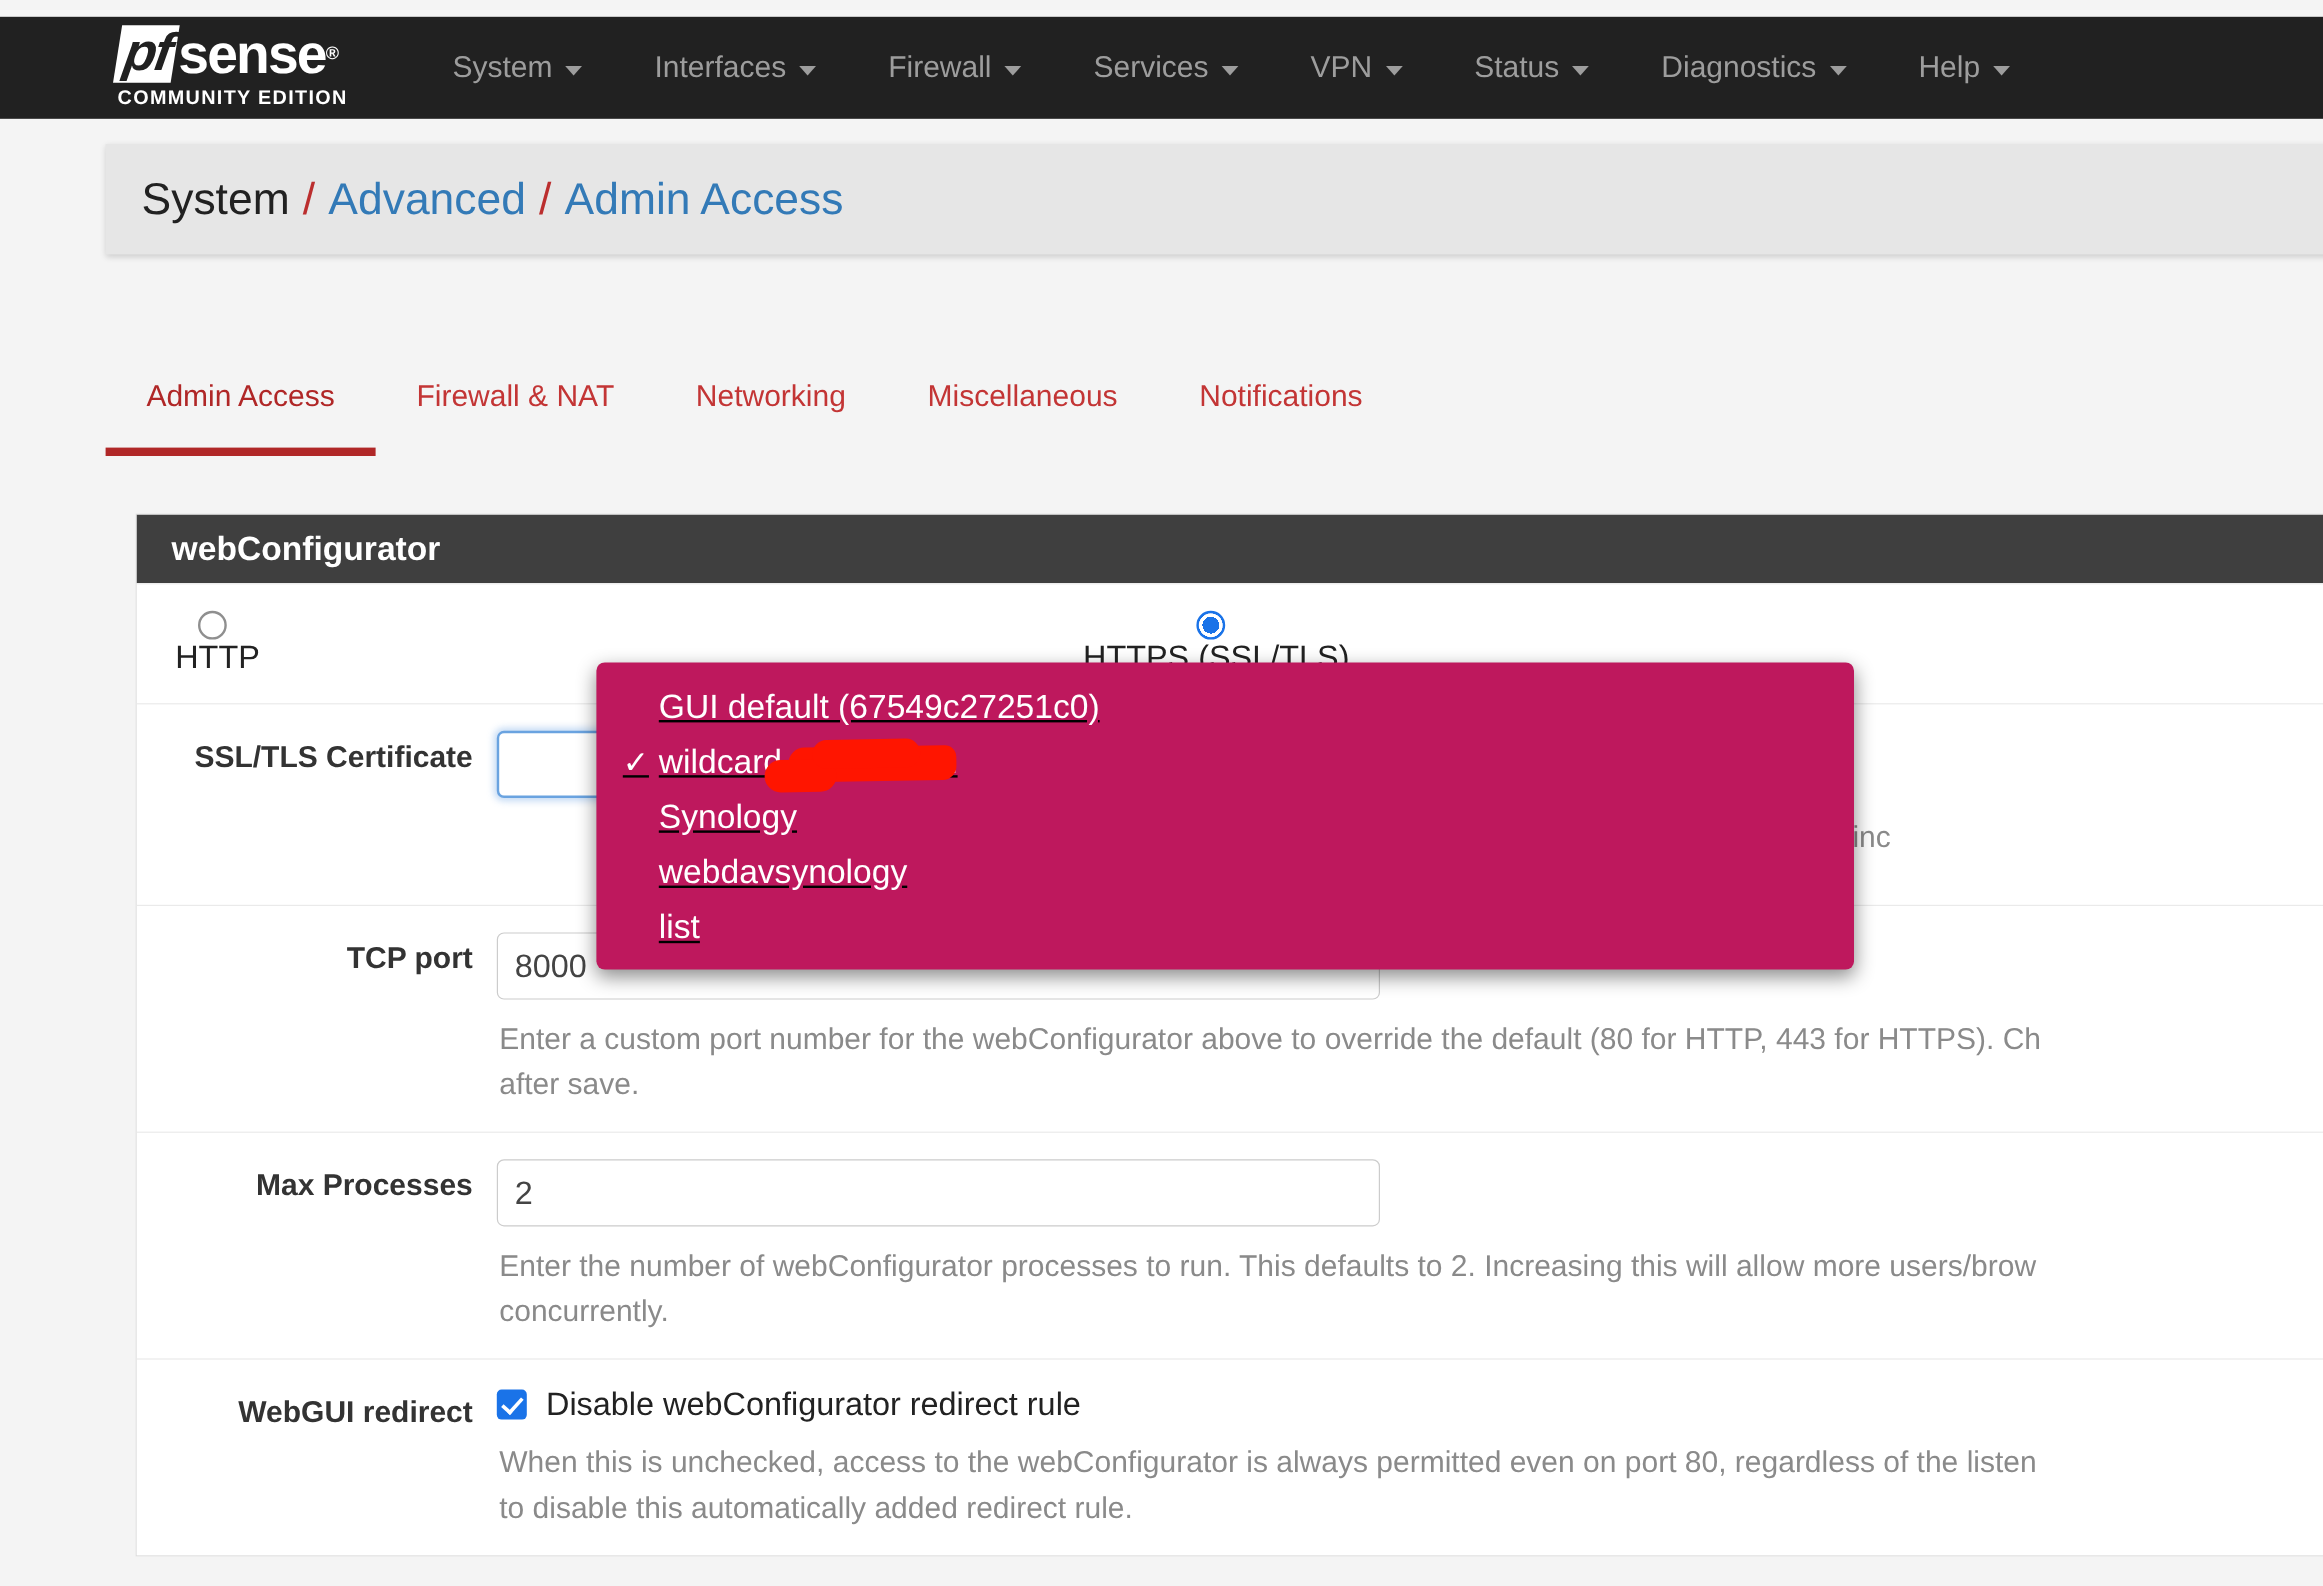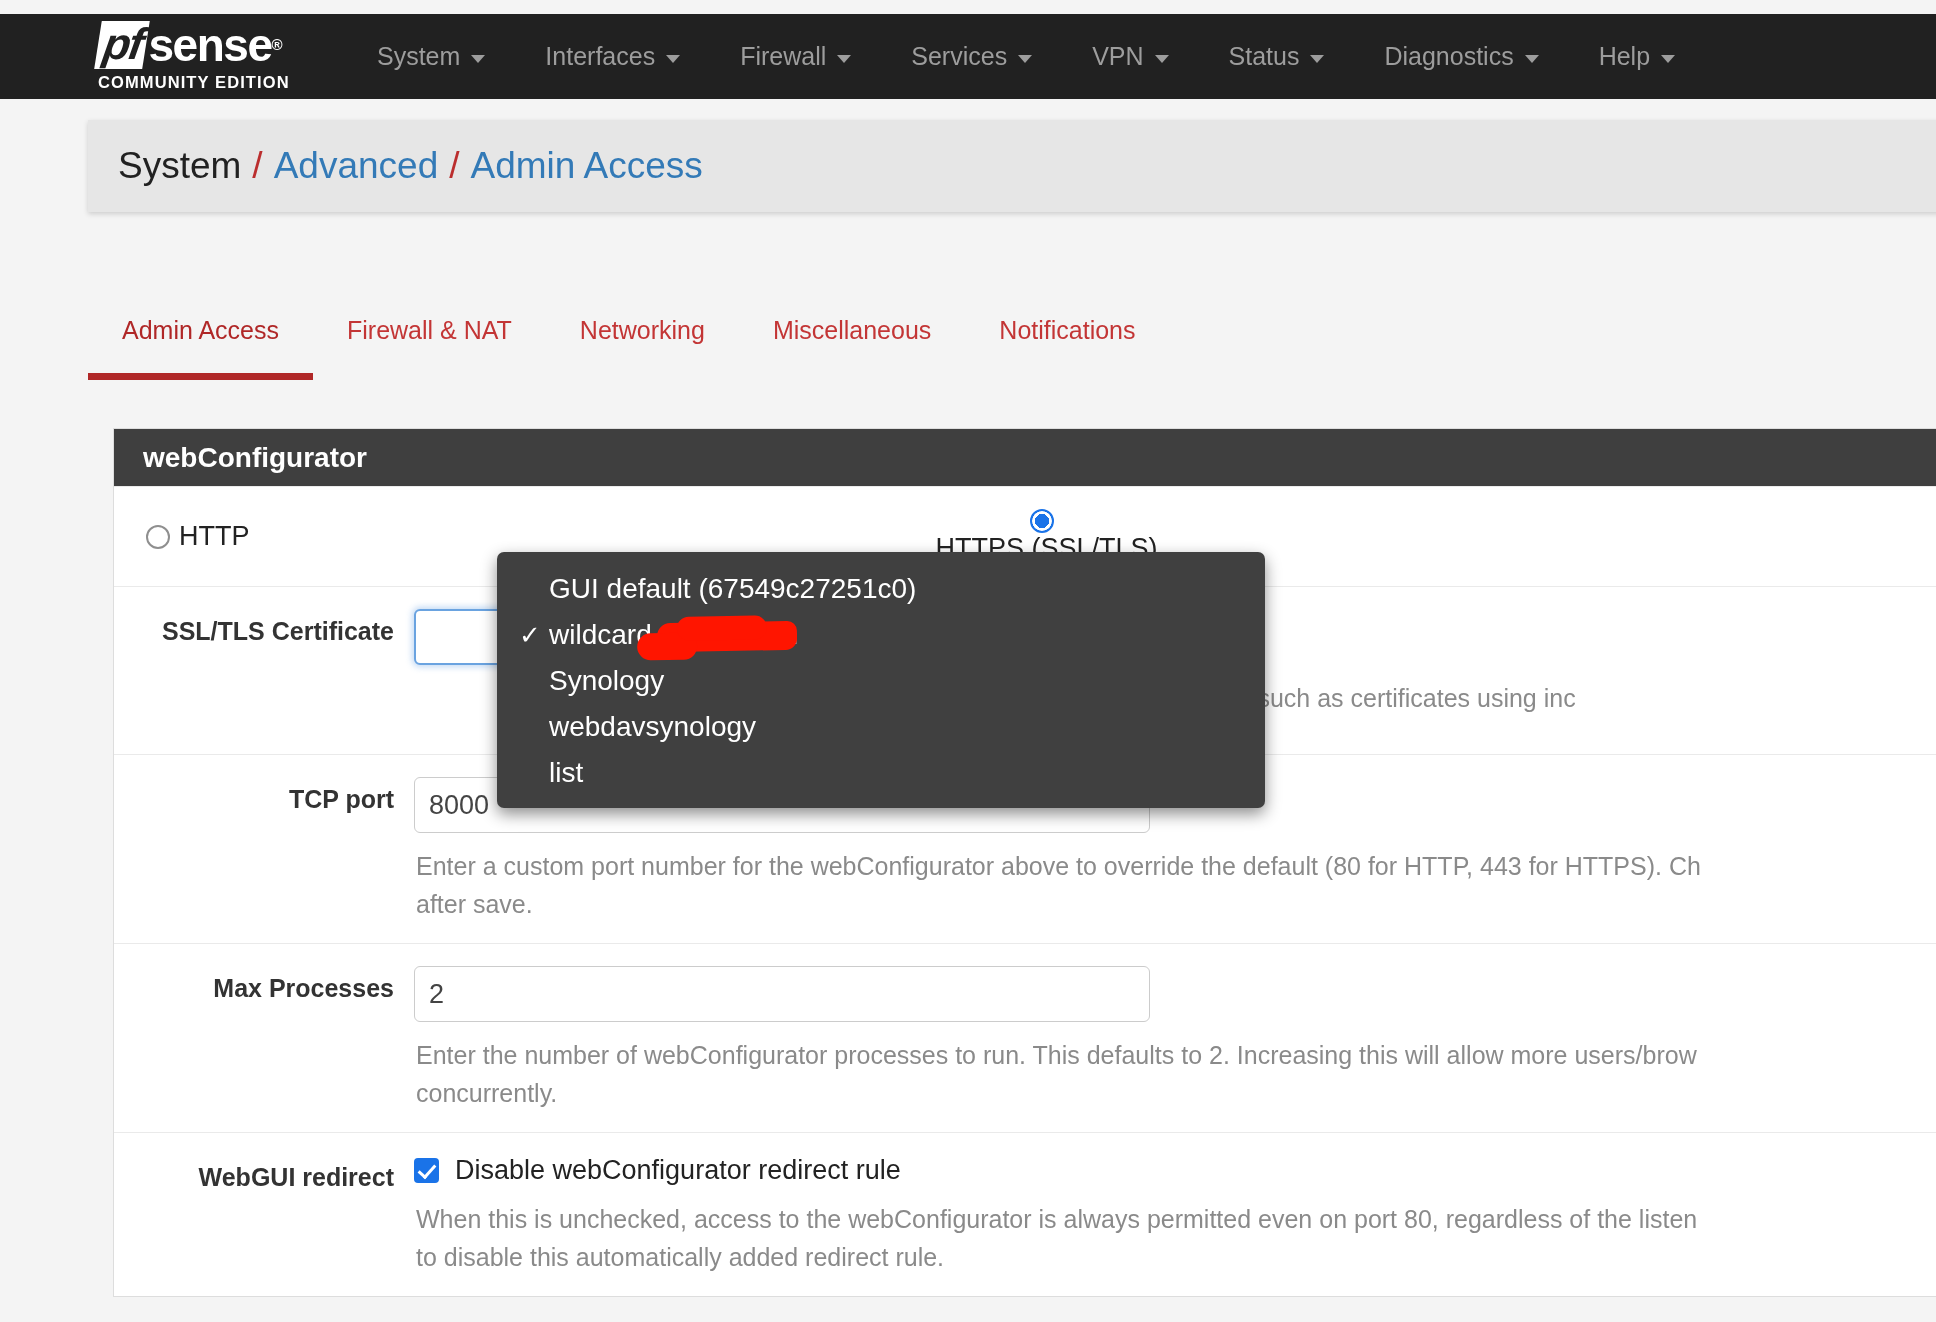--- a/index.html
+++ b/index.html
@@ -152,21 +152,21 @@
   }
   .row-body { flex: 1; padding-right: 20px; }
 
   .radio-line { display: flex; align-items: center; }
   .radio-opt {
     display: flex; align-items: center;
     font-size: 27px;
     color: #222;
     white-space: nowrap;
   }
-  .radio-opt.http { margin-left: 32px; }
+  .radio-opt.http { margin-left: 32px; flex-direction: column; }
   .radio-opt.https { margin-left: 686px; flex-direction: column; }
   .radio-mark {
     width: 24px; height: 24px;
     border-radius: 50%;
     border: 2px solid #8f8f8f;
     background: #fff;
     margin-right: 9px;
     display: inline-block;
   }
   .radio-mark.checked {
@@ -234,26 +234,27 @@
     border-right: 3px solid #fff;
     border-bottom: 3px solid #fff;
     transform: rotate(42deg);
   }
   .check-label { font-size: 27px; color: #222; }
 
   
   .dropdown {
     position: absolute;
     top: 552px; left: 497px;
-    width: 768px;
-    background: #404040;
+    width: 1048px;
+    background: #be185d;
     border-radius: 7px;
     box-shadow: 0 6px 16px rgba(0,0,0,0.45);
     padding: 14px 0 12px 0;
     z-index: 50;
+    text-decoration: underline;
   }
   .dd-item {
     height: 46px;
     display: flex; align-items: center;
     color: #ffffff;
     font-size: 28px;
     padding-left: 22px;
     cursor: default;
     white-space: nowrap;
   }

